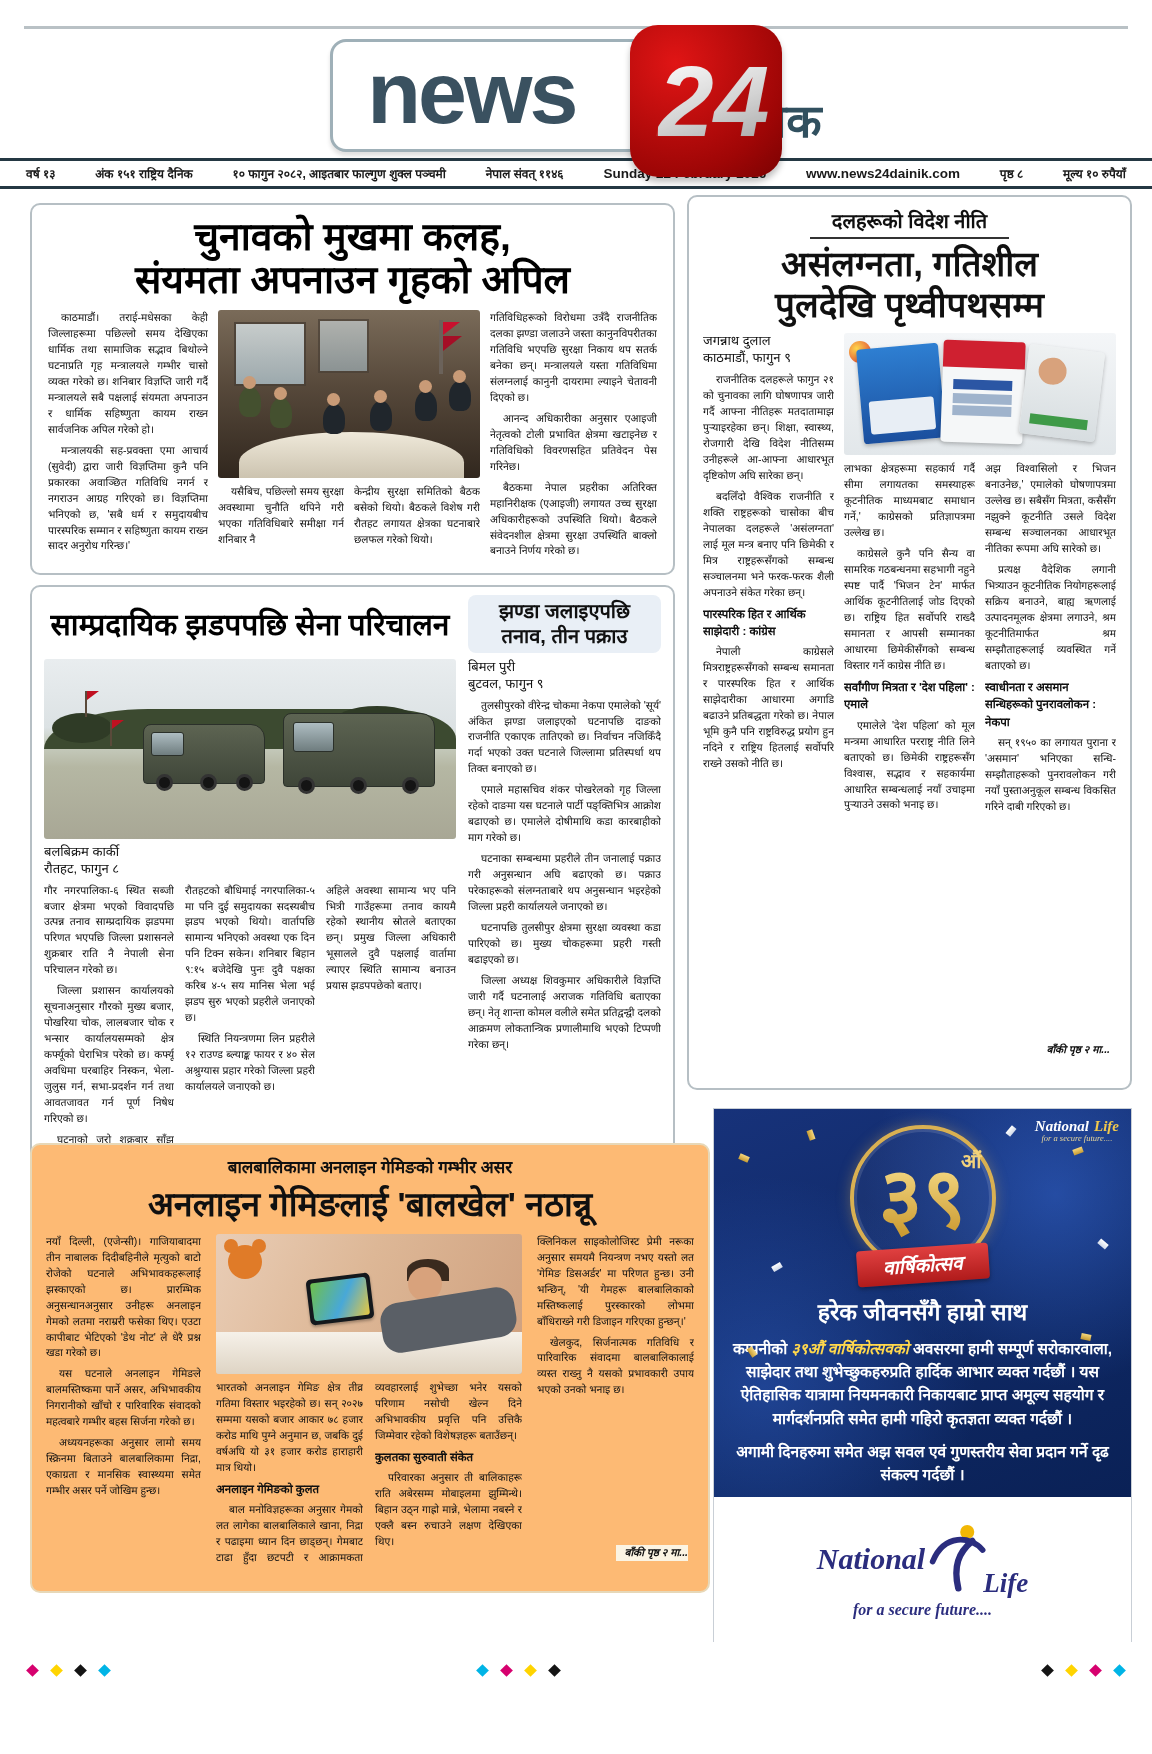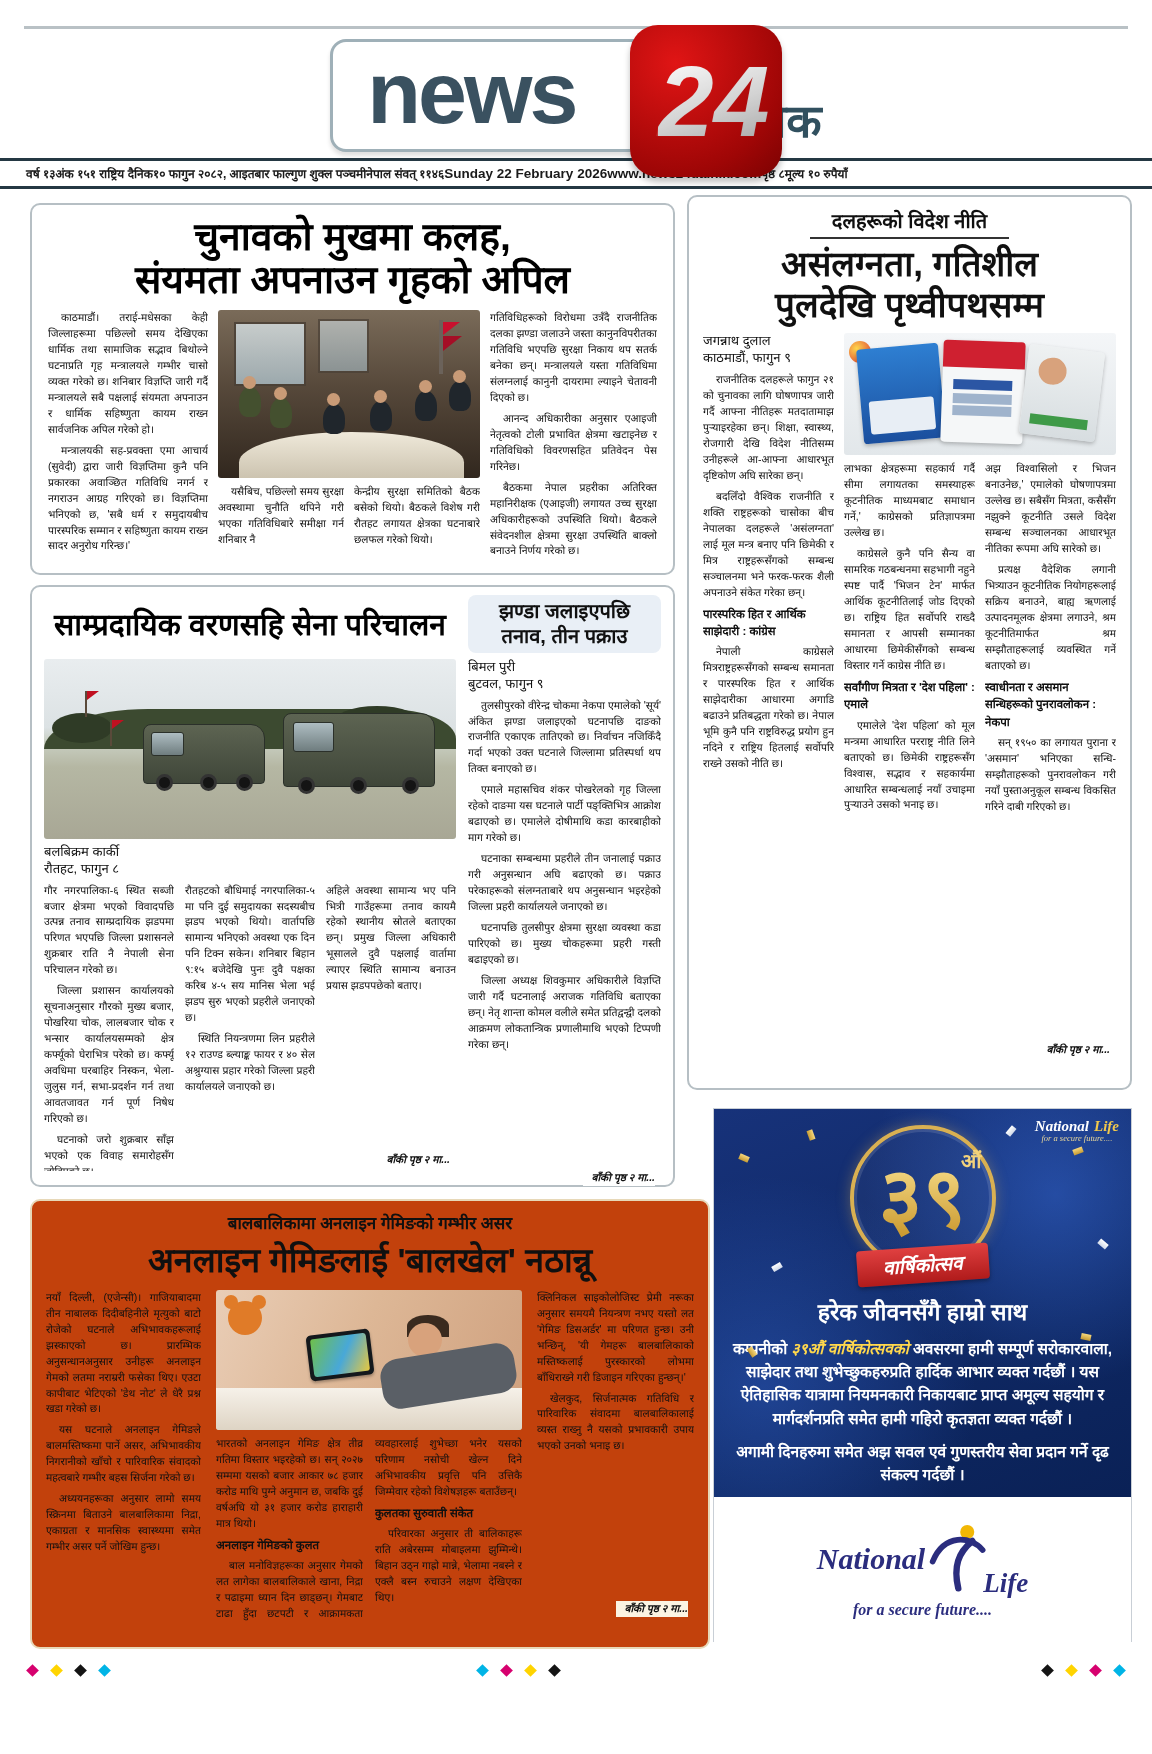--- a/index.html
+++ b/index.html
@@ -15,21 +15,21 @@
   .logo-red{position:absolute;right:40px;top:-14px;width:152px;height:152px;border-radius:28px;
       background:radial-gradient(circle at 30% 25%,#e01515,#9f0606 70%,#7b0202);
       display:flex;align-items:center;justify-content:center;box-shadow:0 5px 6px rgba(0,0,0,.25);}
   .logo-24{font-size:100px;font-weight:800;font-style:italic;
       background:linear-gradient(160deg,#ffffff,#c9c9c9 55%,#8f8f8f);
       -webkit-background-clip:text;background-clip:text;color:transparent;line-height:.9;
       text-shadow:0 0 1px rgba(255,255,255,.2);transform:translateX(8px);}
   .logo-daily{font-size:46px;font-weight:800;color:#31505f;margin:0 0 2px 26px;}
   
   .dateline{border-top:3px solid #243843;border-bottom:3px solid #243843;
-      display:flex;align-items:center;
+      display:flex;justify-content:space-between;align-items:center;
       padding:4px 26px;font-size:12px;font-weight:700;color:#1a1a1a;}
   .dl-en{font-size:13.5px;font-weight:800;}
   
   .content{position:relative;width:1152px;height:1462px;margin-top:6px;}
   .box{position:absolute;border:2px solid #b6bfc4;border-radius:10px;background:#fff;box-sizing:border-box;}
   .small{font-size:10.5px;line-height:1.52;text-align:justify;}
   .small p{margin:0 0 5px;text-indent:13px;}
   .subh{font-size:11.5px;font-weight:800;margin:3px 0 4px;text-align:left;}
   .byline{font-size:13px;font-weight:400;line-height:1.3;margin:0 0 5px;}
   .more{position:absolute;right:6px;bottom:3px;font-size:10.5px;font-weight:800;font-style:italic;padding-left:8px;}
@@ -69,21 +69,21 @@
       background:linear-gradient(180deg,#e9edef 0%,#dce2e4 38%,#c9cfc2 46%,#b5b7a3 60%,#a8a795 100%);}
   .treeline{position:absolute;top:28%;left:0;width:100%;height:22%;background:#3c4a30;
       border-radius:30% 20% 40% 25%/120% 90% 0 0;}
   .bush{position:absolute;background:#2f3b26;border-radius:50%;}
   .truck{position:absolute;background:linear-gradient(#5d6452,#3f4639);border:1px solid #2b302a;border-radius:8px 14px 4px 4px;}
   .truck .cab{position:absolute;left:6%;top:12%;width:26%;height:38%;background:linear-gradient(#aebdc2,#6f7d7f);border:1px solid #2b302a;border-radius:3px;}
   .wheel{position:absolute;bottom:-8px;width:17px;height:17px;border-radius:50%;background:#141414;border:3px solid #333;box-sizing:border-box;}
   .rflag{position:absolute;width:0;height:0;border-top:9px solid #c01020;border-right:12px solid transparent;}
   .pole{position:absolute;width:2px;height:26px;background:#5a4a3a;}
   
-  .game{left:30px;top:1004px;width:680px;height:450px;padding:8px 14px;background:#c2410c;border-color:#e7d8b8;}
+  .game{left:30px;top:948px;width:680px;height:450px;padding:8px 14px;background:#fdba74;border-color:#e7d8b8;}
   .game-kick{text-align:center;font-size:17px;font-weight:800;margin:2px 0 2px;}
   .game-h{text-align:center;font-size:34px;font-weight:800;margin:0 0 8px;}
   .game-cols{display:flex;justify-content:space-between;}
   
   .ph-child{position:relative;width:306px;height:140px;border-radius:3px;overflow:hidden;
       background:linear-gradient(115deg,#e9cdb6 0%,#ddb796 45%,#cfa07e 100%);}
   .ph-child .sheet{position:absolute;bottom:0;left:0;width:100%;height:30%;background:linear-gradient(#f6f1e9,#ded4c4);}
   .ph-child .head{position:absolute;right:26%;top:24%;width:34px;height:34px;border-radius:50%;background:#d8a27c;}
   .ph-child .hair{position:absolute;right:24%;top:18%;width:42px;height:22px;border-radius:50% 50% 0 0;background:#3a2a1e;}
   .ph-child .body{position:absolute;right:2%;top:44%;width:44%;height:36%;background:#5a5f66;border-radius:18px;transform:rotate(-9deg);}
@@ -214,21 +214,21 @@
       <div class="small colclip" style="width:167px;height:250px">
         <p style="text-indent:0">गतिविधिहरूको विरोधमा उत्रँदै राजनीतिक दलका झण्डा जलाउने जस्ता कानुनविपरीतका गतिविधि भएपछि सुरक्षा निकाय थप सतर्क बनेका छन्। मन्त्रालयले यस्ता गतिविधिमा संलग्नलाई कानुनी दायरामा ल्याइने चेतावनी दिएको छ।</p>
         <p>आनन्द अधिकारीका अनुसार एआइजी नेतृत्वको टोली प्रभावित क्षेत्रमा खटाइनेछ र गतिविधिको विवरणसहित प्रतिवेदन पेस गरिनेछ।</p>
         <p>बैठकमा नेपाल प्रहरीका अतिरिक्त महानिरीक्षक (एआइजी) लगायत उच्च सुरक्षा अधिकारीहरूको उपस्थिति थियो। बैठकले संवेदनशील क्षेत्रमा सुरक्षा उपस्थिति बाक्लो बनाउने निर्णय गरेको छ।</p>
       </div>
     </div>
   </section>
 
   <section class="box mid">
     <div class="mid-head">
-      <h2 class="sec-h">साम्प्रदायिक वरणसहि सेना परिचालन</h2>
+      <h2 class="sec-h">साम्प्रदायिक झडपपछि सेना परिचालन</h2>
       <div class="flag-head">
         <div>झण्डा जलाइएपछि</div>
         <div>तनाव, तीन पक्राउ</div>
       </div>
     </div>
     <div class="mid-body">
       <div style="width:412px">
         <div class="ph-conv">
           <i class="treeline"></i>
           <i class="bush" style="left:2%;top:30%;width:60px;height:30px"></i>

